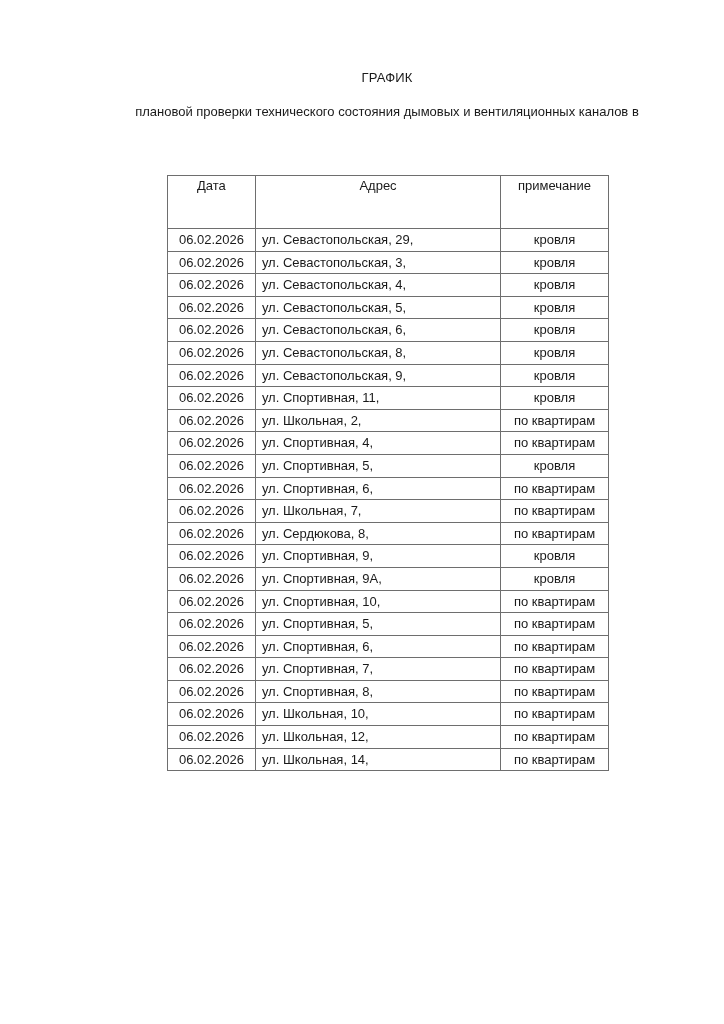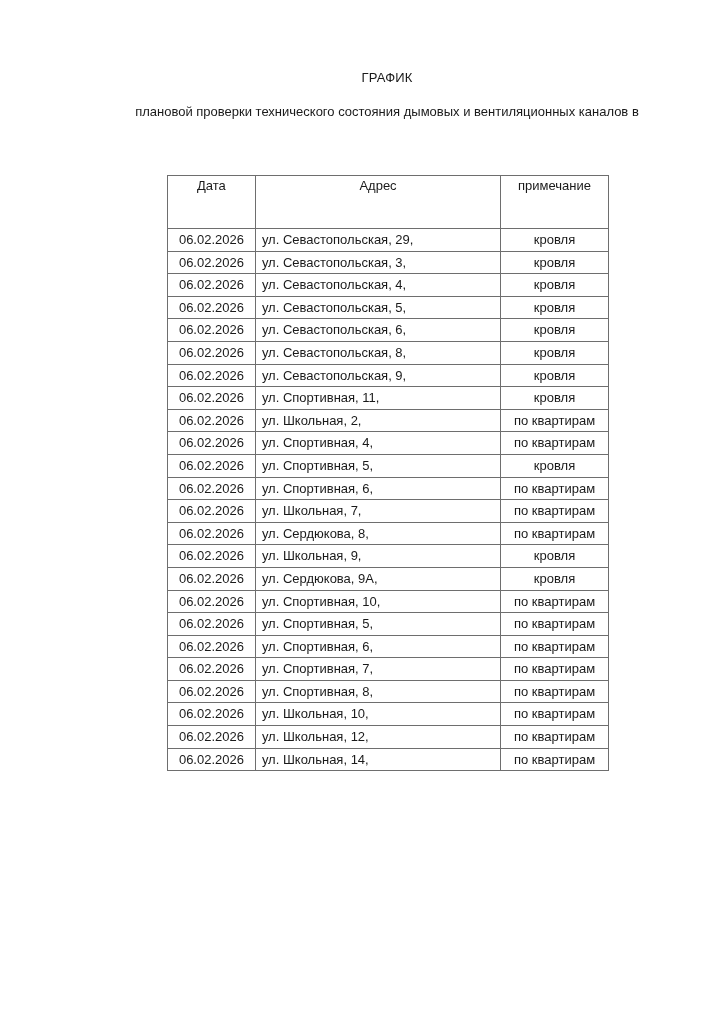--- a/index.html
+++ b/index.html
@@ -144,26 +144,26 @@
         <td class="col-addr">ул. Школьная, 7,</td>
         <td class="col-note">по квартирам</td>
       </tr>
       <tr>
         <td class="col-date">06.02.2026</td>
         <td class="col-addr">ул. Сердюкова, 8,</td>
         <td class="col-note">по квартирам</td>
       </tr>
       <tr>
         <td class="col-date">06.02.2026</td>
-        <td class="col-addr">ул. Школьная, 9,</td>
-        <td class="col-note">кровля</td>
-      </tr>
-      <tr>
-        <td class="col-date">06.02.2026</td>
-        <td class="col-addr">ул. Сердюкова, 9А,</td>
+        <td class="col-addr">ул. Спортивная, 9,</td>
+        <td class="col-note">кровля</td>
+      </tr>
+      <tr>
+        <td class="col-date">06.02.2026</td>
+        <td class="col-addr">ул. Спортивная, 9А,</td>
         <td class="col-note">кровля</td>
       </tr>
       <tr>
         <td class="col-date">06.02.2026</td>
         <td class="col-addr">ул. Спортивная, 10,</td>
         <td class="col-note">по квартирам</td>
       </tr>
       <tr>
         <td class="col-date">06.02.2026</td>
         <td class="col-addr">ул. Спортивная, 5,</td>

